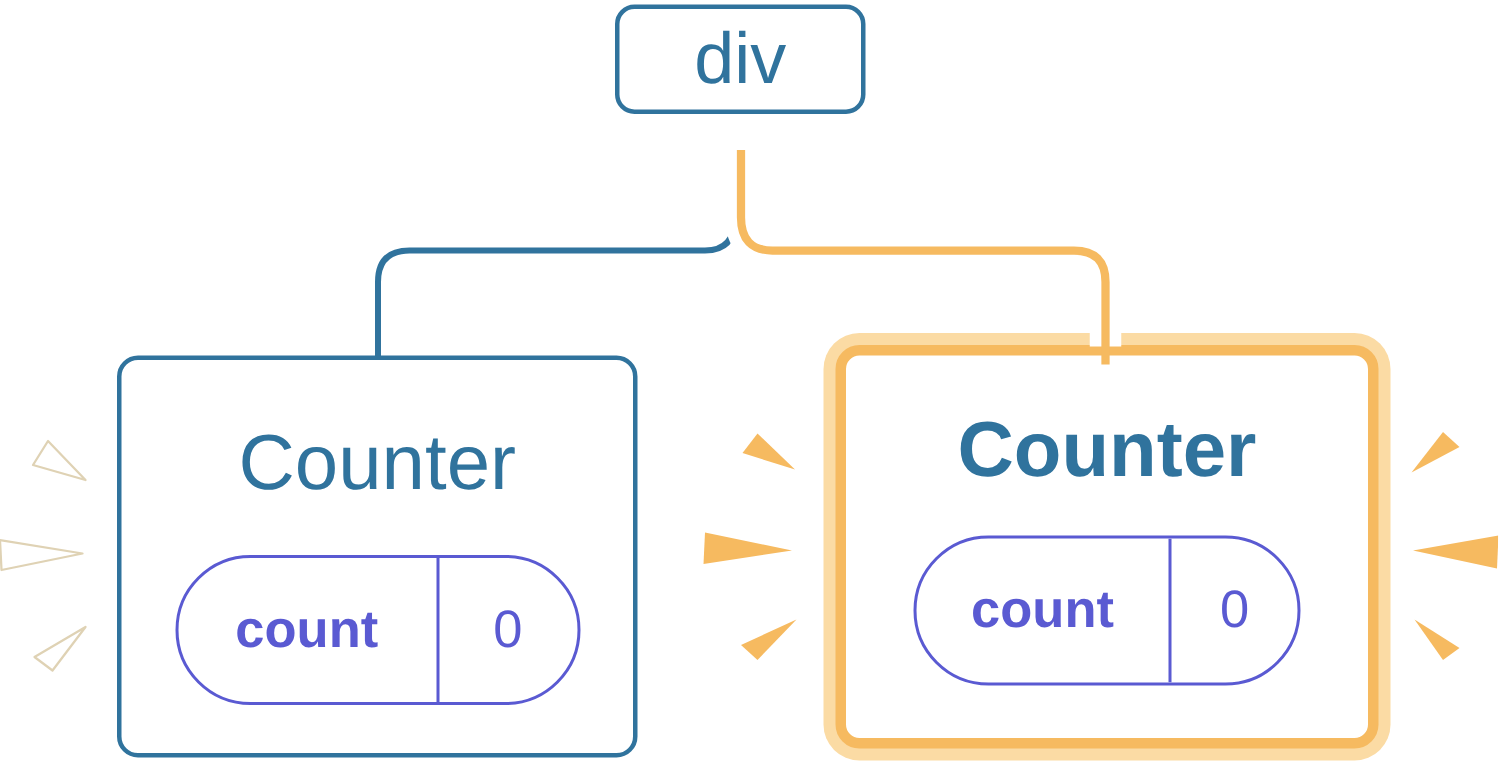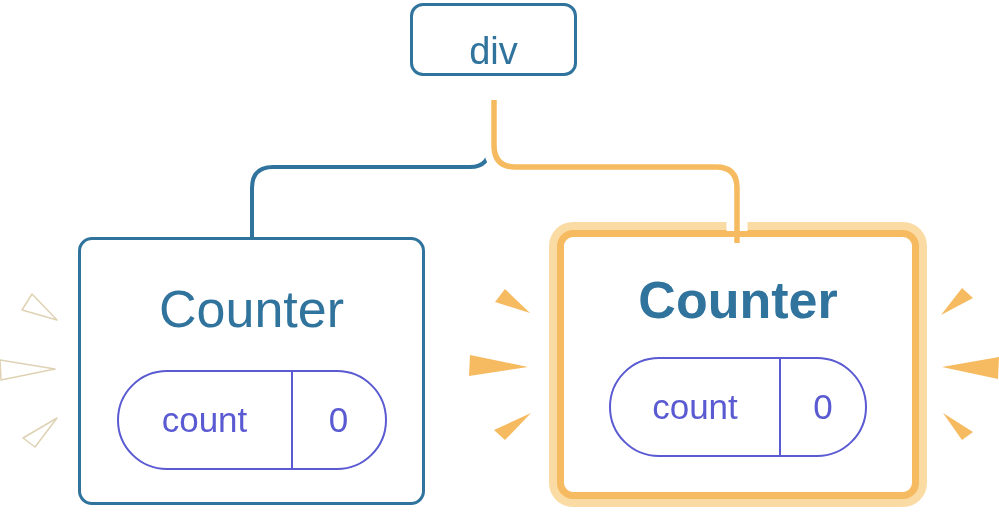--- a/index.html
+++ b/index.html
@@ -5,22 +5,22 @@
   html,body{margin:0;padding:0;background:#ffffff;}
   .stage{
     position:relative;width:999px;height:515px;background:#ffffff;overflow:hidden;
     font-family:"Liberation Sans", sans-serif;
   }
   .overlay{position:absolute;left:0;top:0;width:999px;height:515px;pointer-events:none;}
 
   .node-root{
     position:absolute;left:410px;top:3px;width:167px;height:73px;box-sizing:border-box;
     background:var(--card_bg);border:3px solid var(--blue);border-radius:13px;
-    display:flex;align-items:flex-end;justify-content:center;
-    font-size:38px;color:var(--blue);
+    display:flex;align-items:center;justify-content:center;
+    font-size:48px;color:var(--blue);
   }
 
   .card-left{
     position:absolute;left:78px;top:237px;width:347px;height:268px;box-sizing:border-box;
     background:var(--card_bg);border:3px solid var(--blue);border-radius:14px;
     display:flex;flex-direction:column;align-items:center;
   }
   .card-title{margin-top:40px;font-size:52px;color:var(--blue);line-height:1.15;}
 
   .card-right-outer{
@@ -36,21 +36,21 @@
 
   .pill{
     margin-top:30px;width:270px;height:100px;box-sizing:border-box;
     border:2.5px solid var(--purple);border-radius:52px;
     display:flex;overflow:hidden;background:var(--card_bg);
   }
   .card-right-inner .pill{margin-top:26px;width:258px;}
   .pill-key{
     width:174px;box-sizing:border-box;border-right:2.5px solid var(--purple);
     display:flex;align-items:center;justify-content:center;
-    font-size:35px;color:var(--purple);
+    font-size:35px;color:var(--purple);font-weight:bold;
   }
   .card-right-inner .pill-key{width:170px;}
   .pill-value{
     flex:1;display:flex;align-items:center;justify-content:center;
     font-size:35px;color:var(--purple);
   }
 
   .edge-blue{fill:none;stroke:var(--blue);stroke-width:4;}
   .edge-casing{fill:none;stroke:#ffffff;stroke-width:21;}
   .edge-orange{fill:none;stroke:var(--orange);stroke-width:5.5;}

